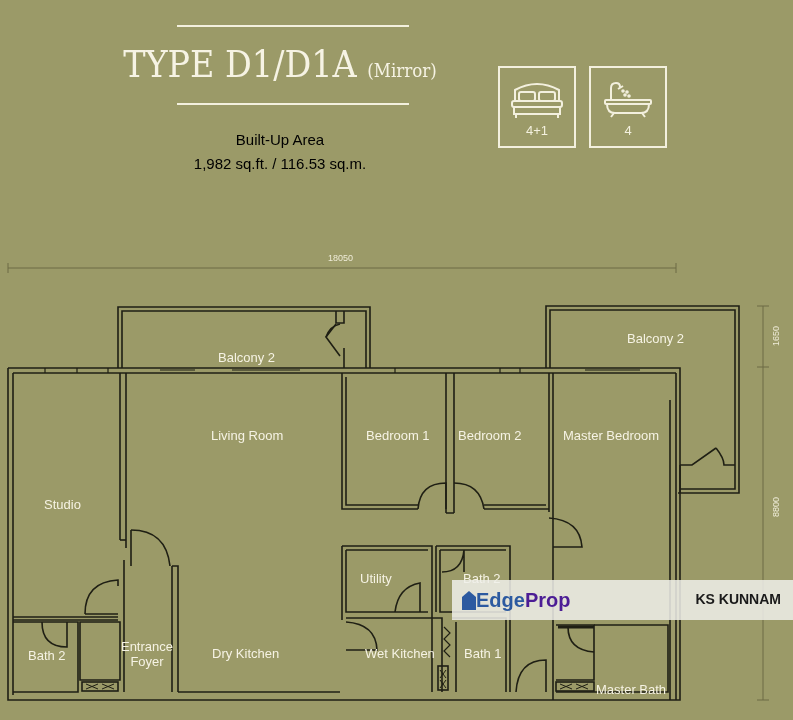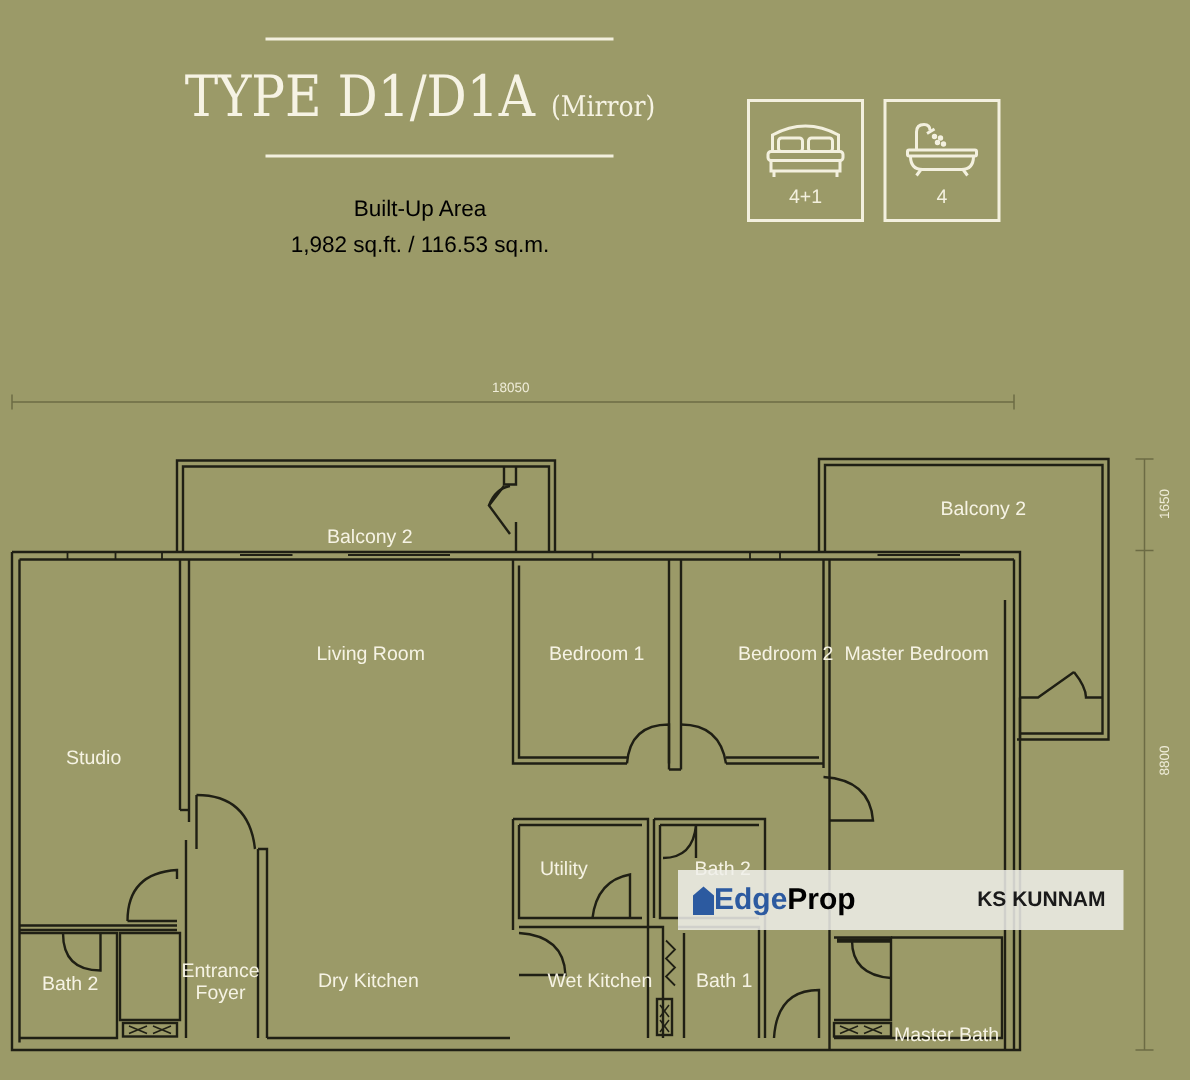--- a/index.html
+++ b/index.html
@@ -23,26 +23,26 @@
     position: absolute; top: 66px; width: 78px; height: 82px;
     border: 2px solid #f3f0de; box-sizing: border-box;
   }
   .spec-box svg { position: absolute; left: 50%; transform: translateX(-50%); top: 12px; }
   .spec-box .val { position: absolute; left: 0; right: 0; bottom: 8px; text-align: center; font-size: 13px; font-family: "Liberation Sans", sans-serif; }
   .plan { position: absolute; left: 0; top: 0; }
   .room { position: absolute; font-size: 13px; color: #f6f3e4; font-family: "Liberation Sans", sans-serif; white-space: nowrap; text-align: center; line-height: 15px; }
   .dim { position: absolute; font-size: 9px; color: #efecd8; font-family: "Liberation Sans", sans-serif; }
   .dim-v { transform: rotate(-90deg); transform-origin: center; }
   .watermark {
-    position: absolute; left: 452px; top: 580px; width: 297px; height: 40px;
+    position: absolute; left: 452px; top: 580px; width: 341px; height: 40px;
     background: rgba(240, 240, 235, 0.85);
   }
   .wm-logo { position: absolute; left: 10px; top: 8px; height: 24px; display: flex; align-items: center; }
   .wm-logo .edge { font-size: 20px; font-weight: bold; color: #2c5aa0; font-family: "Liberation Sans", sans-serif; }
-  .wm-logo .prop { font-size: 20px; font-weight: bold; color: #000000; font-family: "Liberation Sans", sans-serif; }
+  .wm-logo .prop { font-size: 20px; font-weight: bold; color: #4c1d95; font-family: "Liberation Sans", sans-serif; }
   .wm-agent { position: absolute; right: 12px; top: 11px; font-size: 14px; font-weight: bold; color: #1a1a1a; font-family: "Liberation Sans", sans-serif; }
 </style>
 </head>
 <body>
 
 <div class="rule" style="left:177px; top:25px; width:232px;"></div>
 <div class="title">
   <span>TYPE D1/D1A</span>
   <span class="sub">(Mirror)</span>
 </div>
@@ -178,21 +178,21 @@
 </svg>
 
 <div class="dim" style="left:328px; top:253px;">18050</div>
 <div class="dim dim-v" style="left:766px; top:331px;">1650</div>
 <div class="dim dim-v" style="left:766px; top:502px;">8800</div>
 
 <div class="room" style="left:218px; top:350px;">Balcony 2</div>
 <div class="room" style="left:627px; top:331px;">Balcony 2</div>
 <div class="room" style="left:211px; top:428px;">Living Room</div>
 <div class="room" style="left:366px; top:428px;">Bedroom 1</div>
-<div class="room" style="left:492px; top:428px;text-align:right;">Bedroom 2</div>
+<div class="room" style="left:458px; top:428px;text-align:right;">Bedroom 2</div>
 <div class="room" style="left:563px; top:428px;">Master Bedroom</div>
 <div class="room" style="left:44px; top:497px;text-align:right;">Studio</div>
 <div class="room" style="left:360px; top:571px;">Utility</div>
 <div class="room" style="left:463px; top:571px;">Bath 2</div>
 <div class="room" style="left:28px; top:648px;">Bath 2</div>
 <div class="room" style="left:120px; top:639px; width:54px;">
   <div>Entrance</div>
   <div>Foyer</div>
 </div>
 <div class="room" style="left:212px; top:646px;">Dry Kitchen</div>

